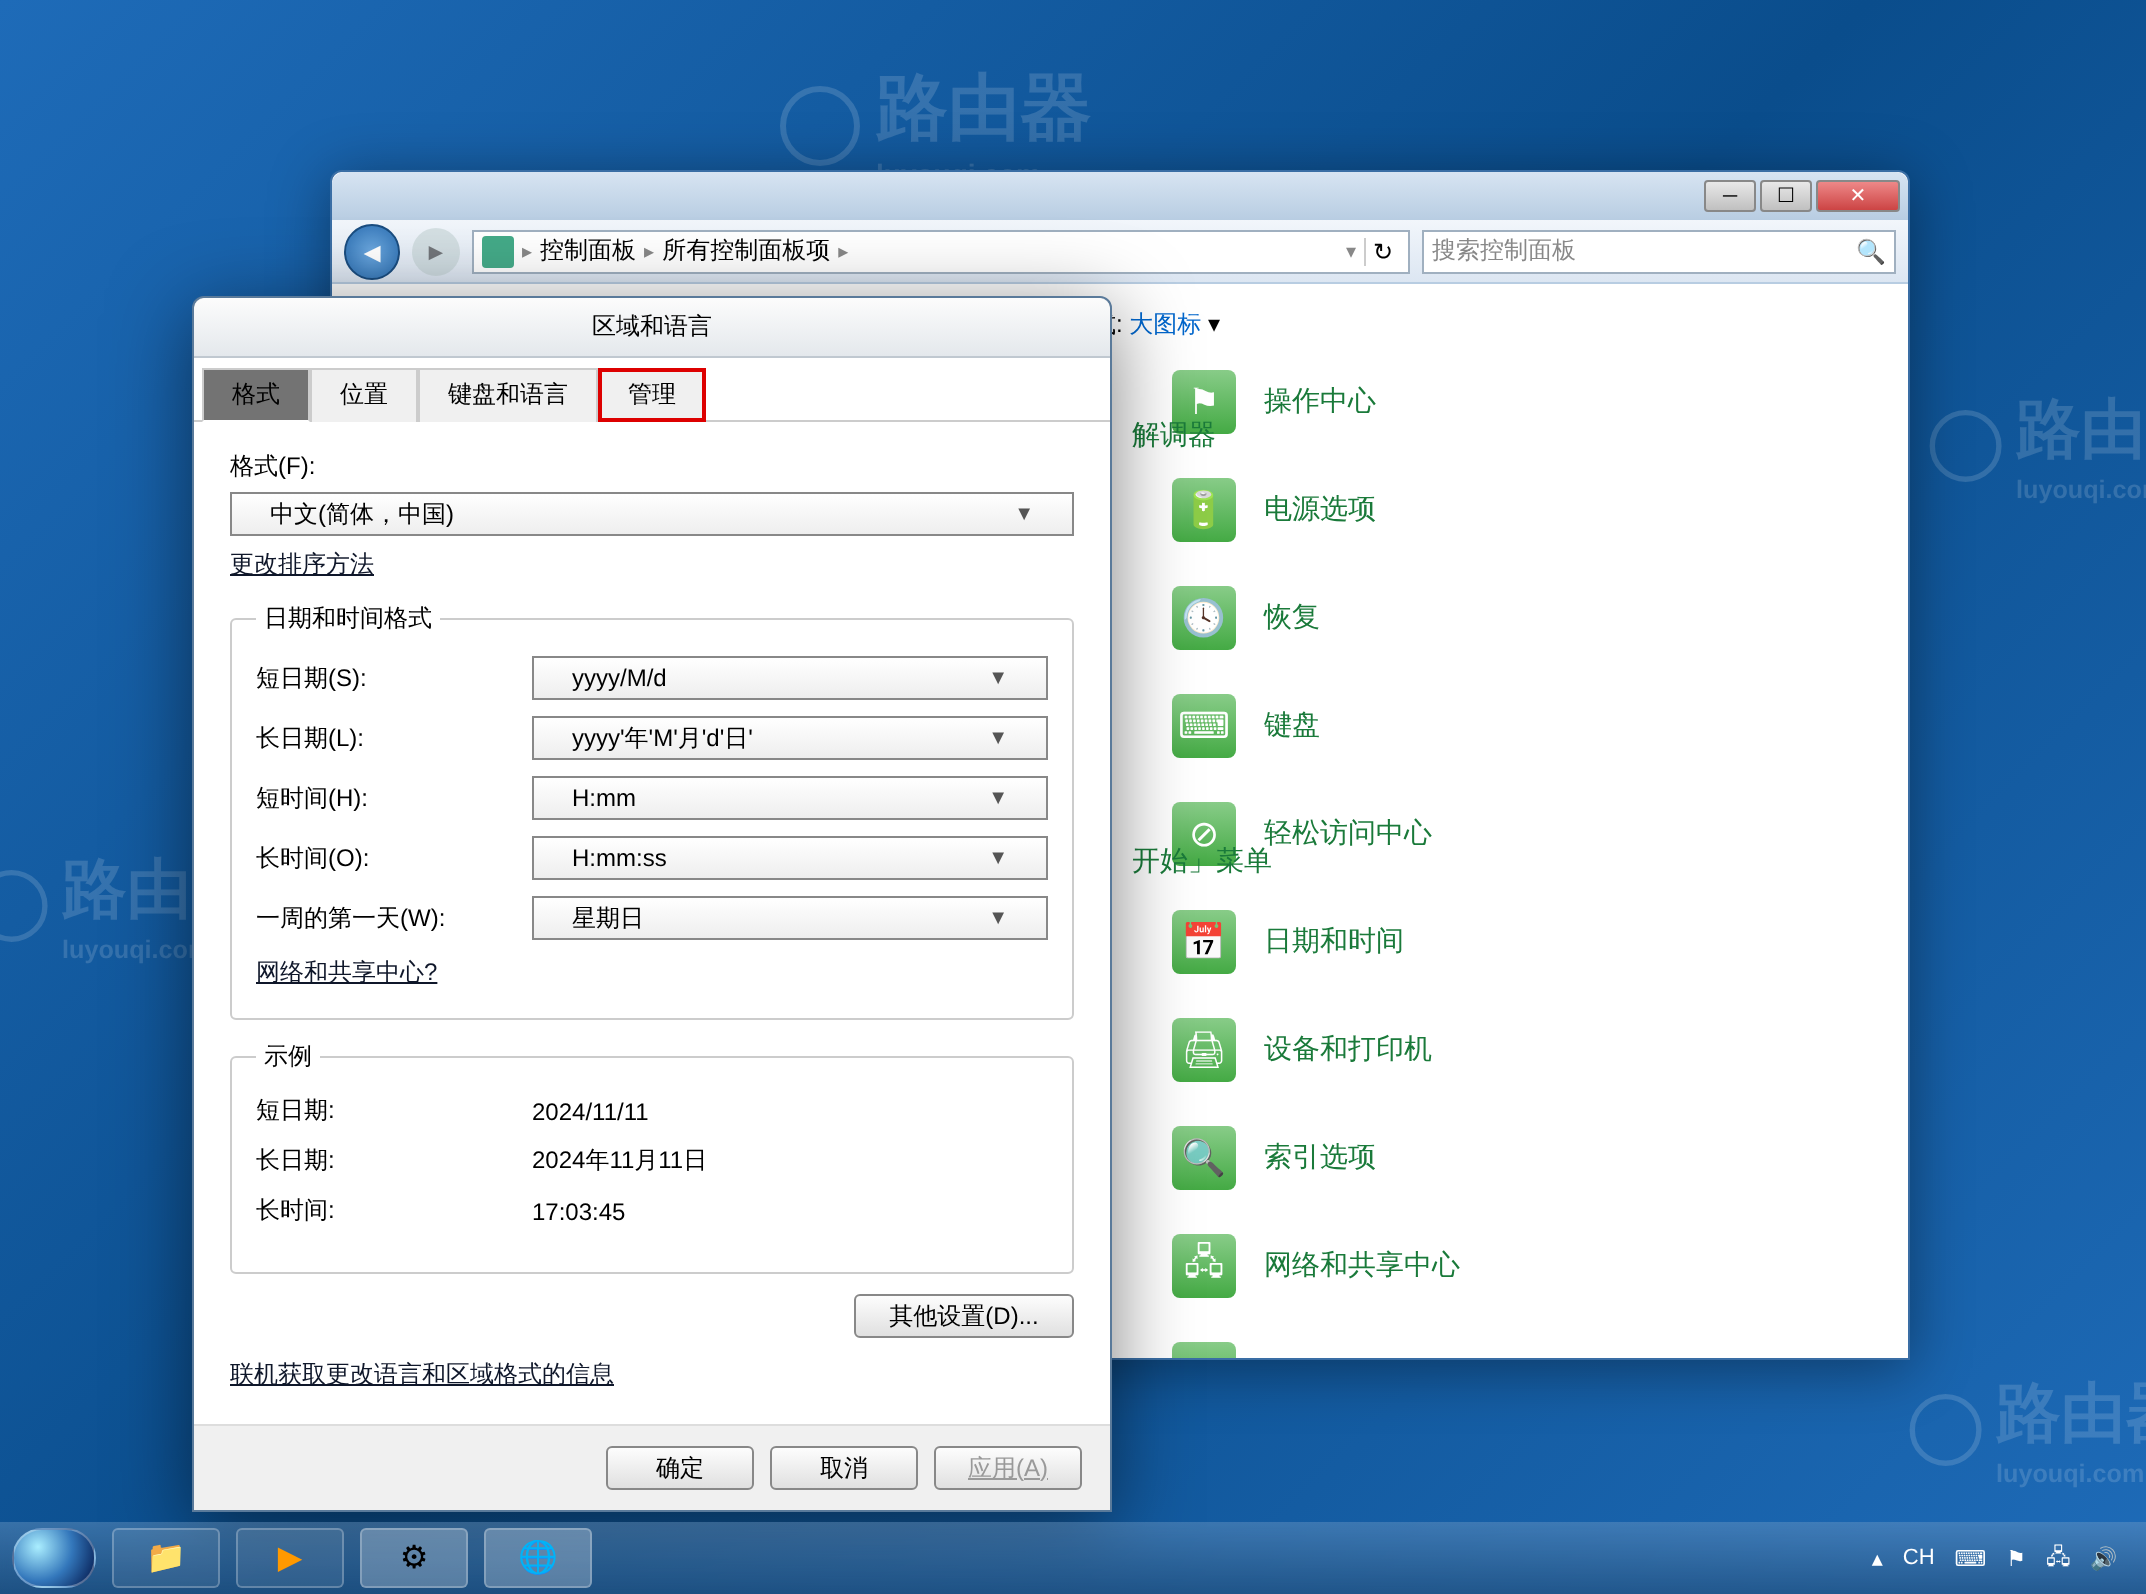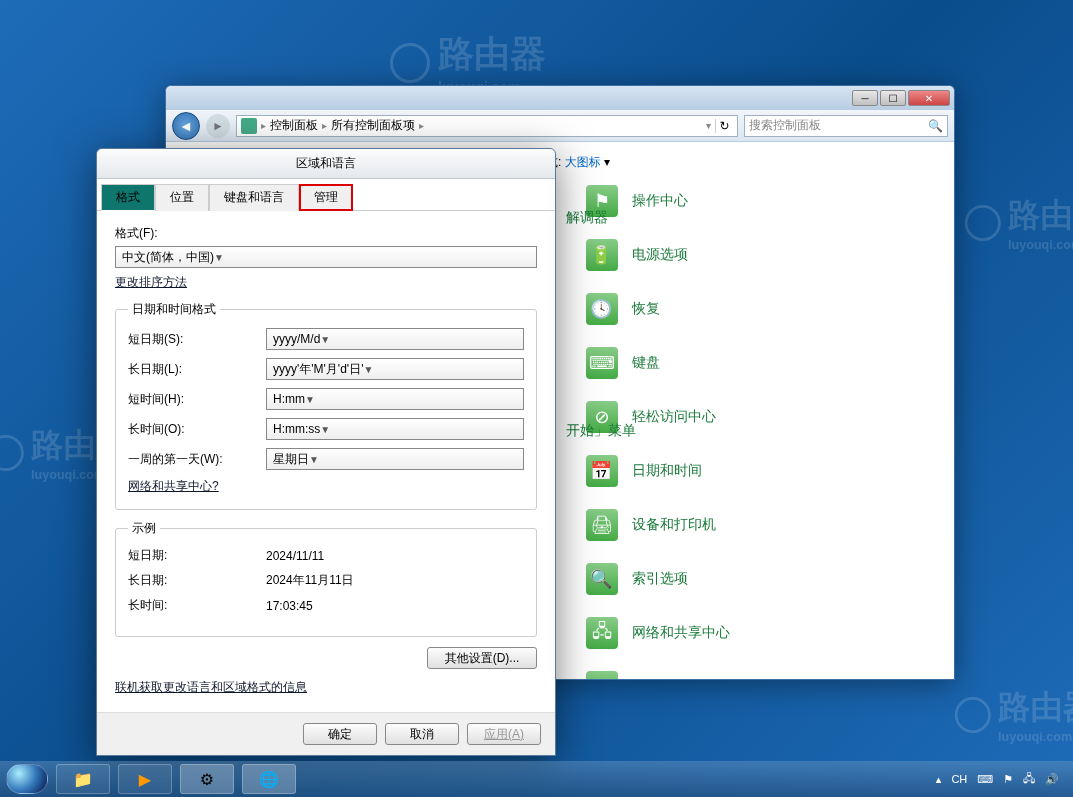--- a/index.html
+++ b/index.html
@@ -14,44 +14,44 @@
 .cp-window { position: absolute; left: 165px; top: 85px; width: 790px; height: 595px; background: #fff; border: 1px solid #3a6ea5; border-radius: 6px 6px 0 0; box-shadow: 0 4px 30px rgba(0,0,0,0.4); }
 .cp-titlebar { height: 24px; background: linear-gradient(#d7e4f2, #b8cde2); border-radius: 6px 6px 0 0; display: flex; justify-content: flex-end; align-items: center; padding: 0 4px; gap: 2px; }
 .cp-titlebar .win-btn { width: 26px; height: 16px; background: linear-gradient(#e8e8e8,#c0c0c0); border: 1px solid #888; border-radius: 2px; font-size: 10px; display: flex; align-items: center; justify-content: center; cursor: pointer; }
 .cp-titlebar .win-btn.close { background: linear-gradient(#e88,#c44); color: #fff; width: 42px; }
 .cp-nav { height: 32px; background: linear-gradient(#f2f6fb,#dce6f2); border-bottom: 1px solid #b8cde2; display: flex; align-items: center; padding: 0 6px; gap: 6px; }
 .nav-back { width: 28px; height: 28px; border-radius: 50%; background: radial-gradient(#6da9e0,#2a6db0); border: 1px solid #1a4d80; display:flex; align-items:center; justify-content:center; color:#fff; font-size:14px; }
 .nav-fwd { width: 24px; height: 24px; border-radius: 50%; background: #bcc; opacity:.5; display:flex; align-items:center; justify-content:center; font-size:12px;}
 .breadcrumb { flex: 1; height: 22px; background: #fff; border: 1px solid #a0b0c0; display: flex; align-items: center; padding: 0 4px; font-size: 12px; gap: 4px; }
 .breadcrumb .bc-icon { width:16px; height:16px; background:#4a8; border-radius:2px; display:inline-block;}
 .breadcrumb .sep { color: #888; font-size:10px; }
-.search-box { width: 204px; height: 22px; background: #fff; border: 1px solid #a0b0c0; padding: 0 4px; font-size: 12px; color: #888; display:flex; align-items:center; justify-content: space-between;}
+.search-box { width: 237px; height: 22px; background: #fff; border: 1px solid #a0b0c0; padding: 0 4px; font-size: 12px; color: #888; display:flex; align-items:center; justify-content: space-between;}
 .search-box .mag { color:#5a8dc0; }
 .cp-body { padding: 12px 20px; position: relative; height: calc(100% - 56px); overflow:hidden;}
 .cp-viewby { text-align: center; font-size: 12px; margin-bottom: 14px; }
 .cp-viewby a { color: #0066cc; }
 .cp-items { margin-left: 400px; }
 .cp-item { display: flex; align-items: center; gap: 14px; margin-bottom: 22px; cursor: pointer; }
 .cp-item .ic { width: 32px; height: 32px; background: linear-gradient(#8c8,#4a4); border-radius: 4px; display:flex; align-items:center; justify-content:center; font-size:18px; color:#fff;}
 .cp-item .lbl { color: #1a7a3a; font-size: 14px; }
 .cp-extra { position:absolute; left:400px; font-size:14px; color:#1a7a3a; }
 
 
 .dlg { position: absolute; left: 96px; top: 148px; width: 460px; height: 608px; background: #f0f0f0; border: 1px solid #5a7a9a; border-radius: 6px 6px 0 0; box-shadow: 0 8px 40px rgba(0,0,0,0.5); display:flex; flex-direction:column; }
 .dlg-title { height: 30px; background: linear-gradient(#fcfcfc,#e4e8ec); border-bottom: 1px solid #c0c8d0; border-radius: 6px 6px 0 0; display: flex; align-items: center; padding: 0 8px; font-size: 12px; gap:6px;flex-direction:column;}
 .dlg-title .globe-ic { width:16px; height:16px; background: radial-gradient(#8cf,#06c); border-radius:50%; }
 .dlg-title .spacer { flex:1; }
 .dlg-title .dlg-close { width: 44px; height: 20px; background: linear-gradient(#e77,#c33); border: 1px solid #a22; border-radius: 3px; color:#fff; display:flex; align-items:center; justify-content:center; font-size:12px; cursor:pointer;}
 .dlg-tabs { display: flex; background: #fff; border-bottom: 1px solid #ccc; padding-top:4px; padding-left:4px; gap:0;}
 .dlg-tab { padding: 4px 14px; font-size: 12px; border: 1px solid #ccc; border-bottom: none; background: #f0f0f0; cursor: pointer; position:relative; top:1px;}
-.dlg-tab.active { background: #0f766e; border-bottom: 1px solid #fff; }
+.dlg-tab.active { background: #737373; border-bottom: 1px solid #fff; }
 .dlg-tab.highlight { border: 2px solid #d00; padding: 3px 13px; }
 .dlg-content { flex:1; background: #fff; padding: 14px 18px; font-size: 12px; overflow:hidden;}
 .dlg-content label.top-lbl { display:block; margin-bottom:4px; }
-.dlg-select { width: 100%; height: 22px; border: 1px solid #888; background: linear-gradient(#fff,#eee); padding: 0 6px; font-size:12px; display:flex; align-items:center; justify-content:flex-start; cursor:pointer;}
+.dlg-select { width: 100%; height: 22px; border: 1px solid #888; background: linear-gradient(#fff,#eee); padding: 0 19px; font-size:12px; display:flex; align-items:center; justify-content:space-between; cursor:pointer;}
 .dlg-select .arrow { font-size:10px; color:#555;}
 a.link { color: #0f172a; text-decoration: underline; font-size:12px; cursor:pointer;}
 fieldset { border: 1px solid #ccc; border-radius: 3px; padding: 10px 12px 14px; margin-top: 10px; }
 fieldset legend { font-size: 12px; padding: 0 4px; }
 .row { display: flex; align-items: center; margin-bottom: 8px; gap: 28px; }
 .row .rl { width: 110px; }
 .row .rv { flex: 1; }
 .dlg-btns { padding: 10px 14px; background: #f0f0f0; border-top: 1px solid #ddd; display:flex; justify-content:flex-end; gap:8px;}
 .dlg-btn { min-width: 74px; height: 22px; background: linear-gradient(#fdfdfd,#e0e0e0); border: 1px solid #888; border-radius: 3px; font-size: 12px; cursor: pointer; }
 .dlg-btn.disabled { color:#999;text-decoration:underline; }

